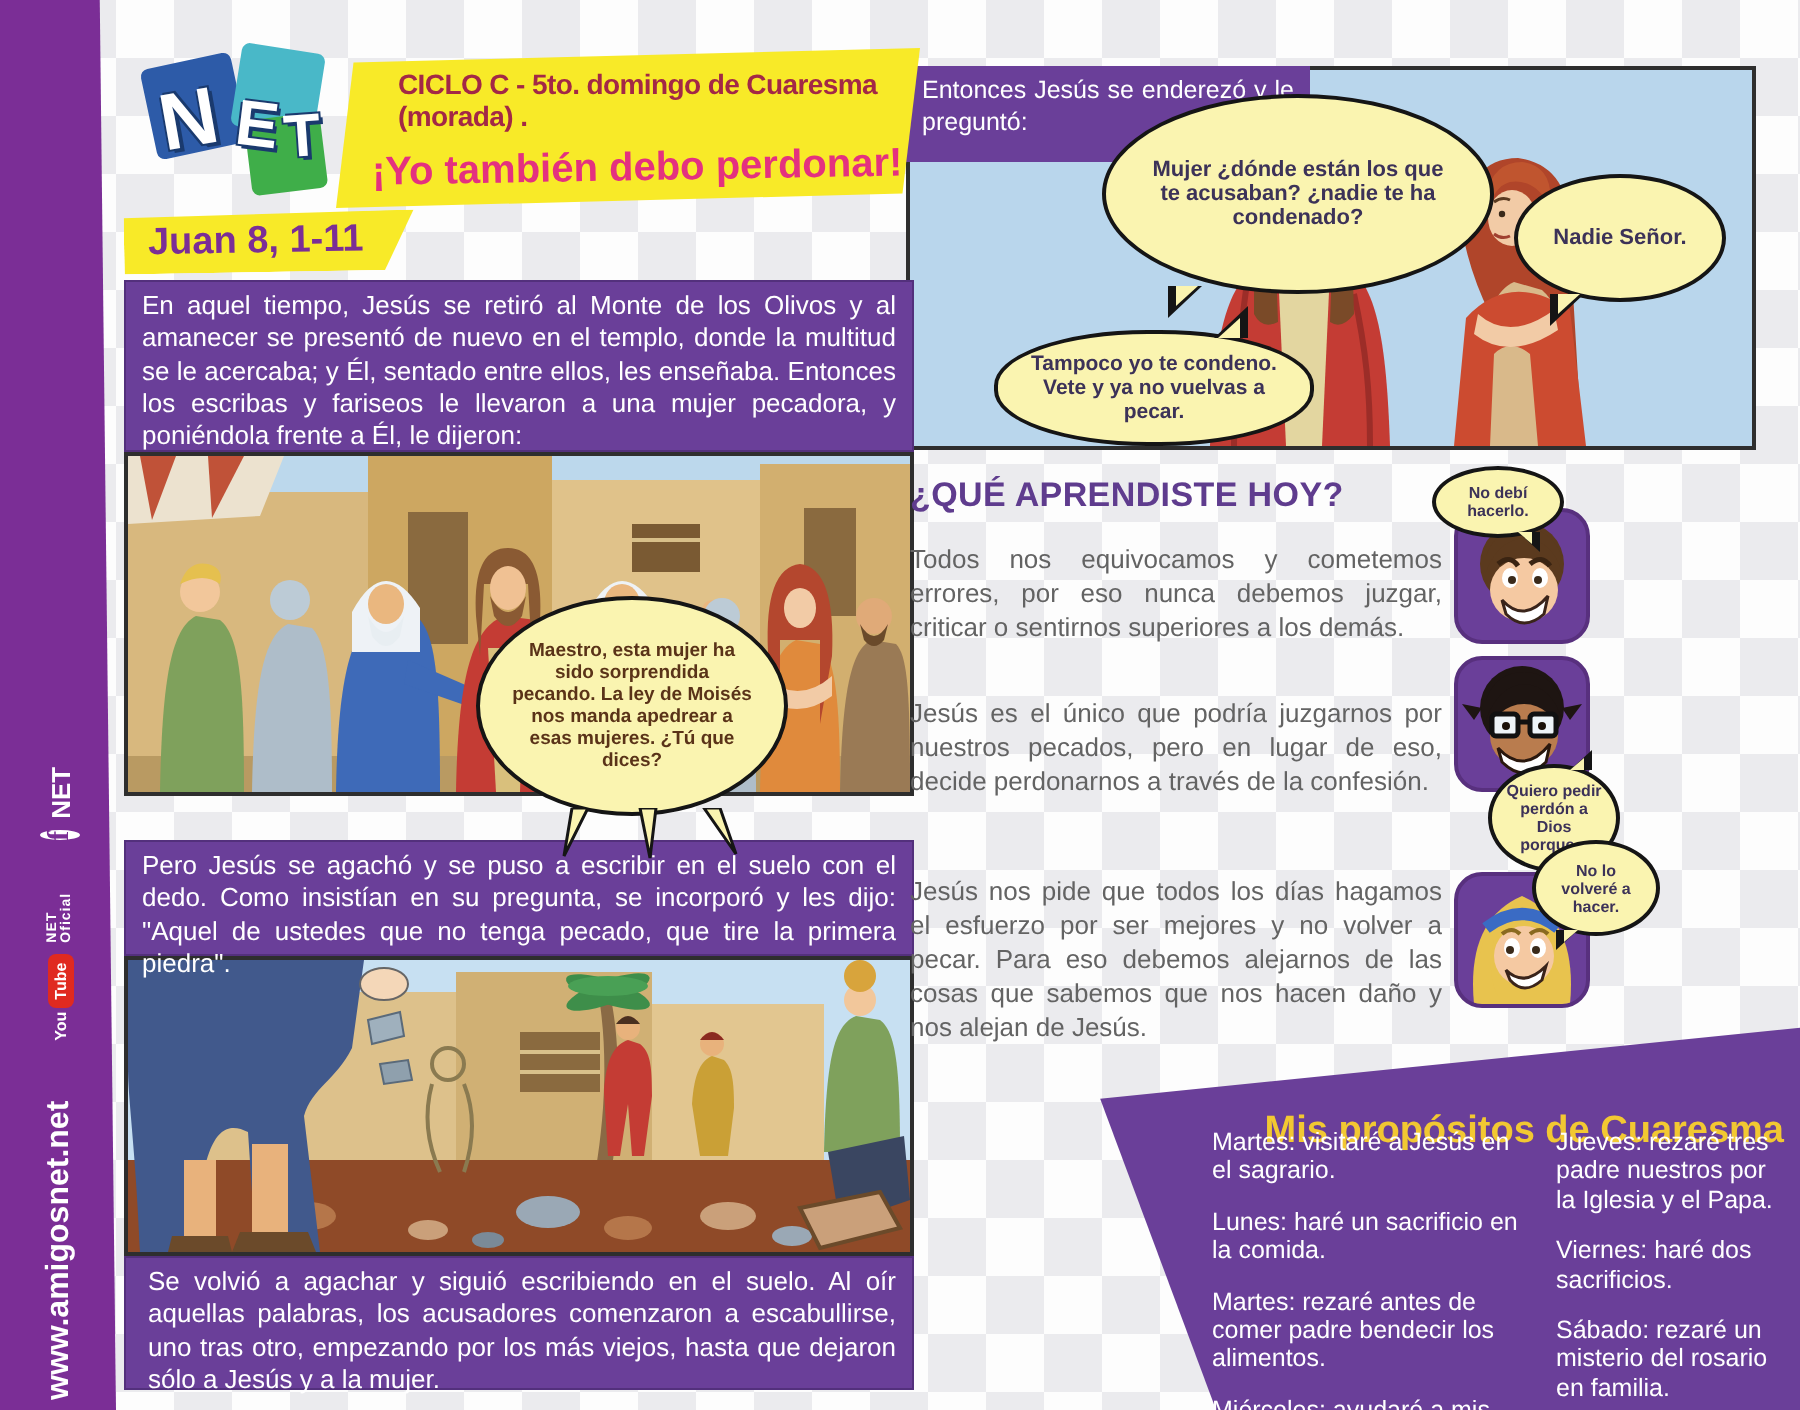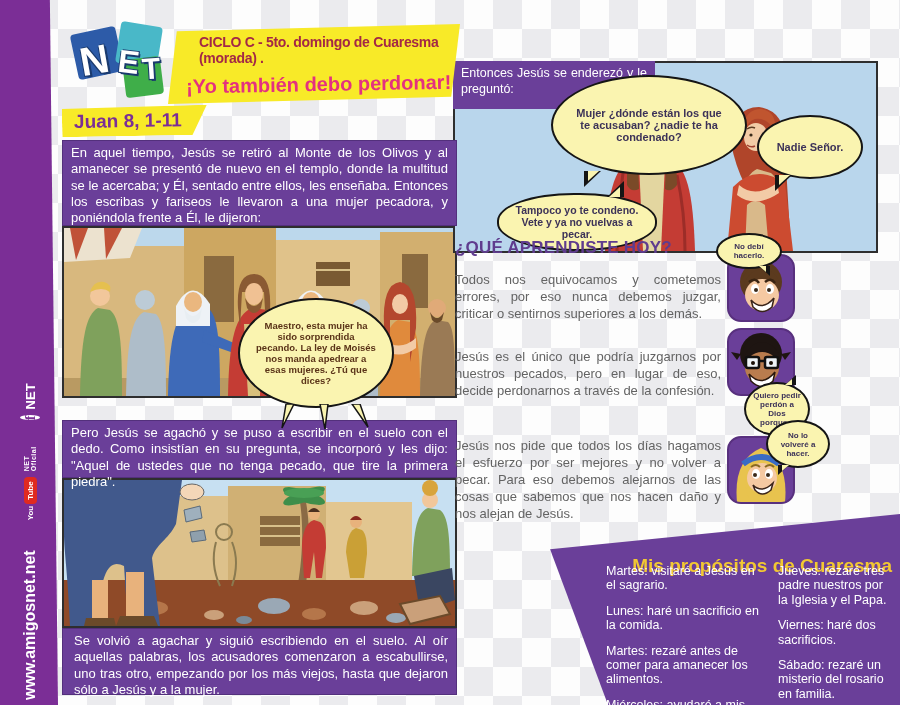--- a/index.html
+++ b/index.html
@@ -51,21 +51,21 @@
   
   .gospelbox{position:absolute;left:62px;width:395px;background:#6a3f99;border:1px solid #53307c;
     color:#fff;font-size:13px;line-height:1.25;padding:4px 8px;box-sizing:border-box;text-align:justify;z-index:2;}
   .gb1{top:140px;height:86px;}
   .gb2{top:420px;height:58px;}
   .gb3{top:628px;height:67px;padding-left:11px;}
   
   .panel{position:absolute;border:2px solid #2e2e2e;box-sizing:border-box;background:#c7e0f2;z-index:1;overflow:visible;}
   .p1{left:62px;top:226px;width:395px;height:172px;}
   .p2{left:62px;top:478px;width:395px;height:150px;}
-  .p3{left:453px;top:33px;width:425px;height:192px;margin-top:28px;}
+  .p3{left:453px;top:33px;width:425px;height:192px;}
   .panel svg{display:block;width:100%;height:100%;}
   .caption{position:absolute;left:-2px;top:-2px;width:202px;height:48px;background:#6a3f99;
     color:#fff;font-size:12.5px;line-height:1.3;padding:4px 8px;box-sizing:border-box;text-align:justify;z-index:3;}
   
   .bubble{position:absolute;background:#faf4b0;border:2px solid #151515;border-radius:50%;
     display:flex;align-items:center;justify-content:center;text-align:center;font-weight:bold;
     box-sizing:border-box;z-index:4;}
   .tail-dl::before{content:"";position:absolute;left:16%;bottom:-14px;width:0;height:0;
     border-top:16px solid #151515;border-right:17px solid transparent;}
   .tail-dl::after{content:"";position:absolute;left:calc(16% + 4px);bottom:-8px;width:0;height:0;
@@ -366,21 +366,21 @@
   <div class="kidbubble kb1 tail-dr">No debí hacerlo.</div>
   <div class="kidbubble kb2 tail-ur">Quiero pedir perdón a Dios porque...</div>
   <div class="kidbubble kb3 tail-dl">No lo volveré a hacer.</div>
 
   <div class="props">
     <div class="props-bg"></div>
     <div class="props-title">Mis propósitos de Cuaresma</div>
     <div class="props-col props-left">
       <div class="prop">Martes: visitaré a Jesús en el sagrario.</div>
       <div class="prop">Lunes: haré un sacrificio en la comida.</div>
-      <div class="prop">Martes: rezaré antes de comer para amanecer los alimentos.</div>
+      <div class="prop">Martes: rezaré antes de comer padre bendecir los alimentos.</div>
       <div class="prop">Miércoles: ayudaré a mis papás en las labores del hogar.</div>
     </div>
     <div class="props-col props-right">
       <div class="prop">Jueves: rezaré tres padre nuestros por la Iglesia y el Papa.</div>
       <div class="prop">Viernes: haré dos sacrificios.</div>
       <div class="prop">Sábado: rezaré un misterio del rosario en familia.</div>
     </div>
   </div>
 
 </div>

